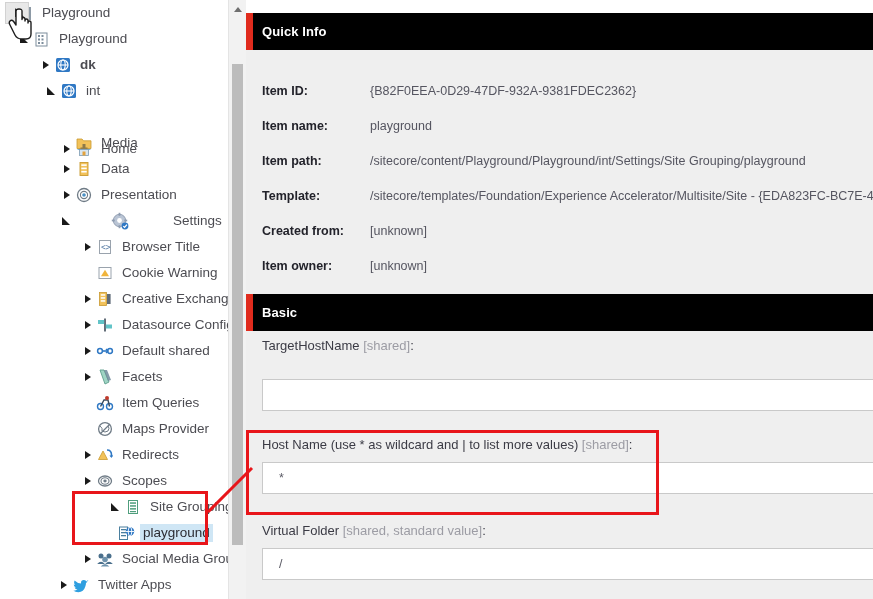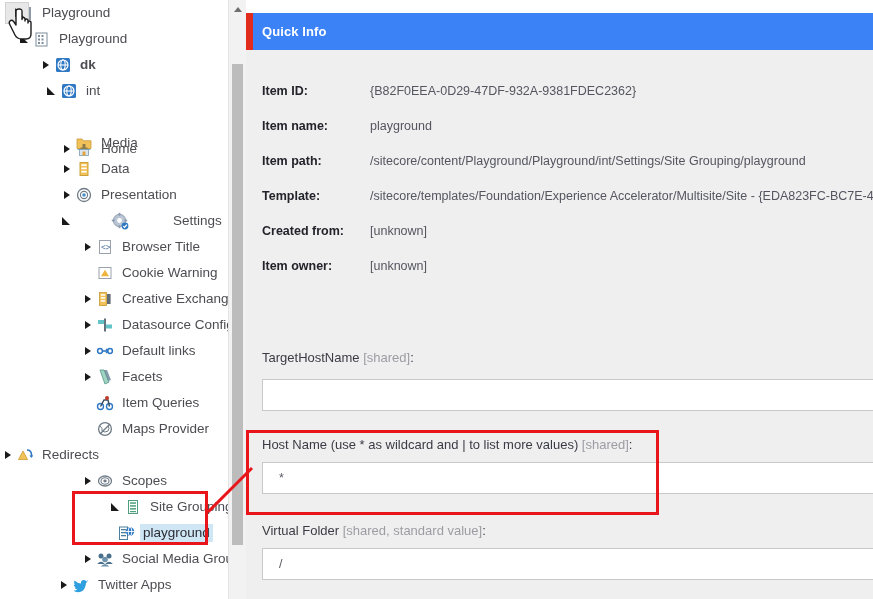--- a/index.html
+++ b/index.html
@@ -144,21 +144,21 @@
     position: absolute;
     left: 0; top: 0;
     width: 627px; height: 13px;
     background: #ffffff;
   }
   .section-header {
     position: absolute;
     left: 0;
     width: 627px;
     height: 37px;
-    background: #3b82f6;
+    background: #000000;
     color: #ffffff;
     font-weight: bold;
     font-size: 13px;
     display: flex;
     align-items: center;
     box-sizing: border-box;
   }
   .section-header .accent {
     width: 7px;
     height: 37px;
@@ -426,21 +426,21 @@
       <div class="tree-row" style="padding-left: 80px; top: 338px; position: absolute; left: 0px; width: 260px;">
         <span class="tw-toggle collapsed"></span>
         <span class="tw-icon">
           <svg width="18" height="18" viewBox="0 0 18 18">
             <circle cx="4" cy="9" r="2.4" fill="none" stroke="#2f78c4" stroke-width="1.5"></circle>
             <circle cx="14" cy="9" r="2.4" fill="none" stroke="#2f78c4" stroke-width="1.5"></circle>
             <line x1="6.4" y1="9" x2="11.6" y2="9" stroke="#2f78c4" stroke-width="1.6"></line>
             <path d="M10 7 L12 9 L10 11" fill="none" stroke="#2f78c4" stroke-width="1.4"></path>
           </svg>
         </span>
-        <span class="tw-label">Default links</span>
+        <span class="tw-label">Default shared</span>
       </div>
       <div class="tree-row" style="padding-left: 80px; top: 364px; position: absolute; left: 0px; width: 260px;">
         <span class="tw-toggle collapsed"></span>
         <span class="tw-icon">
           <svg width="18" height="18" viewBox="0 0 18 18">
             <path d="M4 2 L8 2 L13 14 L9 16 Z" fill="#9fd4c4" stroke="#5f9e8c" stroke-width="0.9"></path>
             <path d="M8 2 L11 2 L15 12 L12 13 Z" fill="#6f8a9a" opacity="0.85"></path>
           </svg>
         </span>
         <span class="tw-label">Facets</span>
@@ -461,21 +461,21 @@
         <span class="tw-toggle "></span>
         <span class="tw-icon">
           <svg width="18" height="18" viewBox="0 0 18 18">
             <circle cx="9" cy="9" r="6.4" fill="none" stroke="#6f7b86" stroke-width="1.3"></circle>
             <path d="M4 6 Q7 8 6 11 Q9 13 12 11 Q14 8 12 6" fill="none" stroke="#6f7b86" stroke-width="1"></path>
             <line x1="4" y1="14" x2="14" y2="4" stroke="#6f7b86" stroke-width="1.3"></line>
           </svg>
         </span>
         <span class="tw-label">Maps Provider</span>
       </div>
-      <div class="tree-row" style="top: 442px; position: absolute; left: 0px; width: 260px;">
+      <div class="tree-row" style="padding-left: 80px; top: 442px; position: absolute; left: 0px; width: 260px;">
         <span class="tw-toggle collapsed"></span>
         <span class="tw-icon">
           <svg width="18" height="18" viewBox="0 0 18 18">
             <path d="M2.5 13.5 L7 5 L11.5 13.5 Z" fill="#f2c25a" stroke="#c99a30" stroke-width="0.8"></path>
             <path d="M11 4 Q15.5 4 15.5 9 L15.5 11" fill="none" stroke="#2f78c4" stroke-width="1.6"></path>
             <path d="M13.5 9.5 L15.5 12 L17 9.2" fill="#2f78c4"></path>
           </svg>
         </span>
         <span class="tw-label">Redirects</span>
       </div>
@@ -588,22 +588,26 @@
       <div class="qi-row" style="top: 224px;">
         <span class="qi-label">Created from:</span>
         <span class="qi-value">[unknown]</span>
       </div>
       <div class="qi-row" style="top: 259px;">
         <span class="qi-label">Item owner:</span>
         <span class="qi-value">[unknown]</span>
       </div>
     </div>
 
+  <div class="section-header" style="top:294px;">
+    <div class="accent"></div>
+    <div class="sh-title">Basic</div>
+  </div>
   <div id="basic-fields">
-      <div class="field-label" style="top: 350px;"><span>TargetHostName </span><span class="shared">[shared]</span><span>:</span></div>
+      <div class="field-label" style="top: 338px;"><span>TargetHostName </span><span class="shared">[shared]</span><span>:</span></div>
       <input type="text" class="field-input" value="" style="top: 379px;">
       <div class="field-label" style="top: 437px;"><span>Host Name (use * as wildcard and | to list more values) </span><span class="shared">[shared]</span><span>:</span></div>
       <input type="text" class="field-input" value="*" style="top: 462px;">
       <div class="field-label" style="top: 523px;"><span>Virtual Folder </span><span class="shared">[shared, standard value]</span><span>:</span></div>
       <input type="text" class="field-input" value="/" style="top: 548px;">
     </div>
 </div>
 
 <div id="anno-tree-box"></div>
 <svg id="anno-line" viewBox="0 0 60 60">

